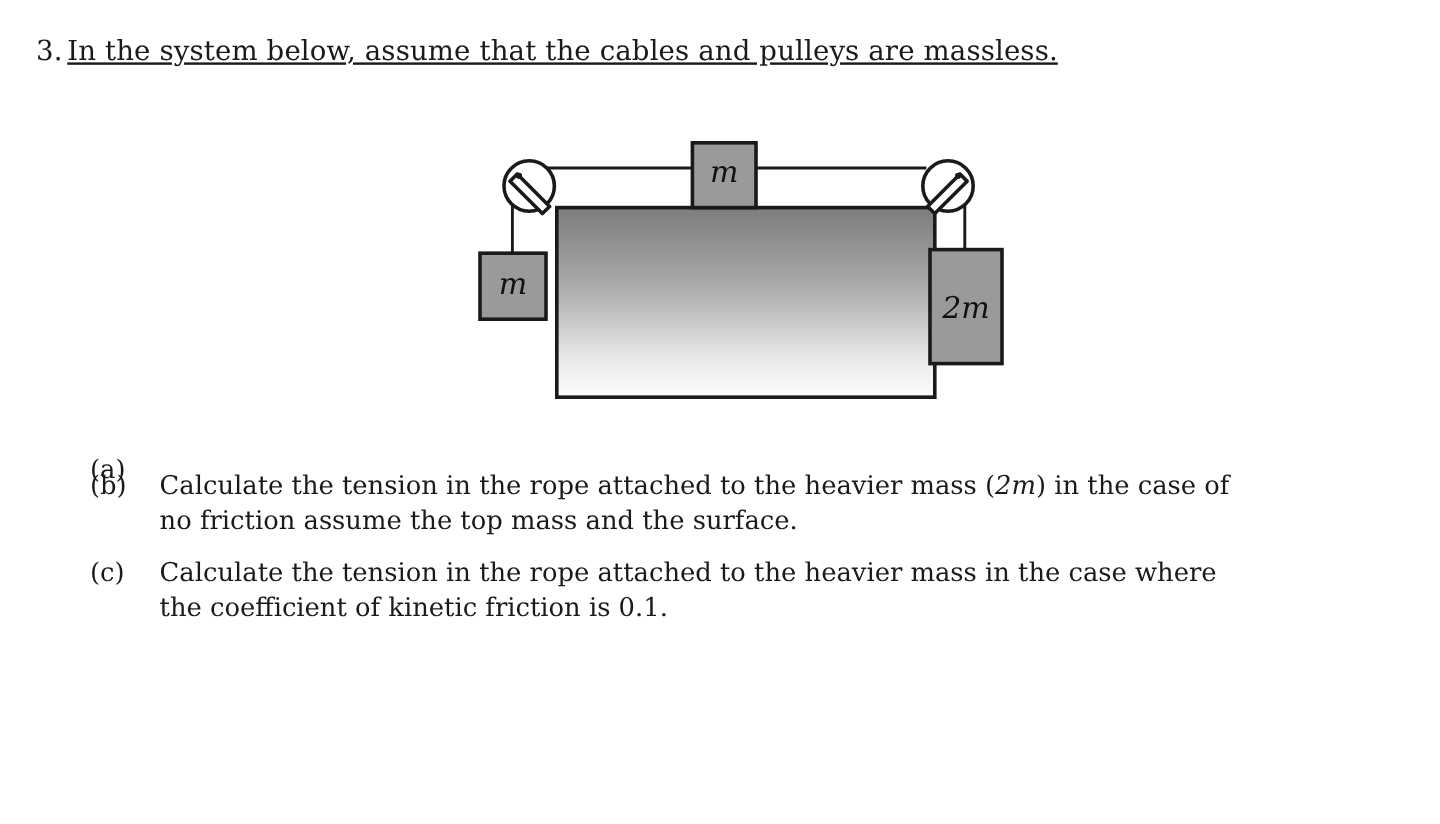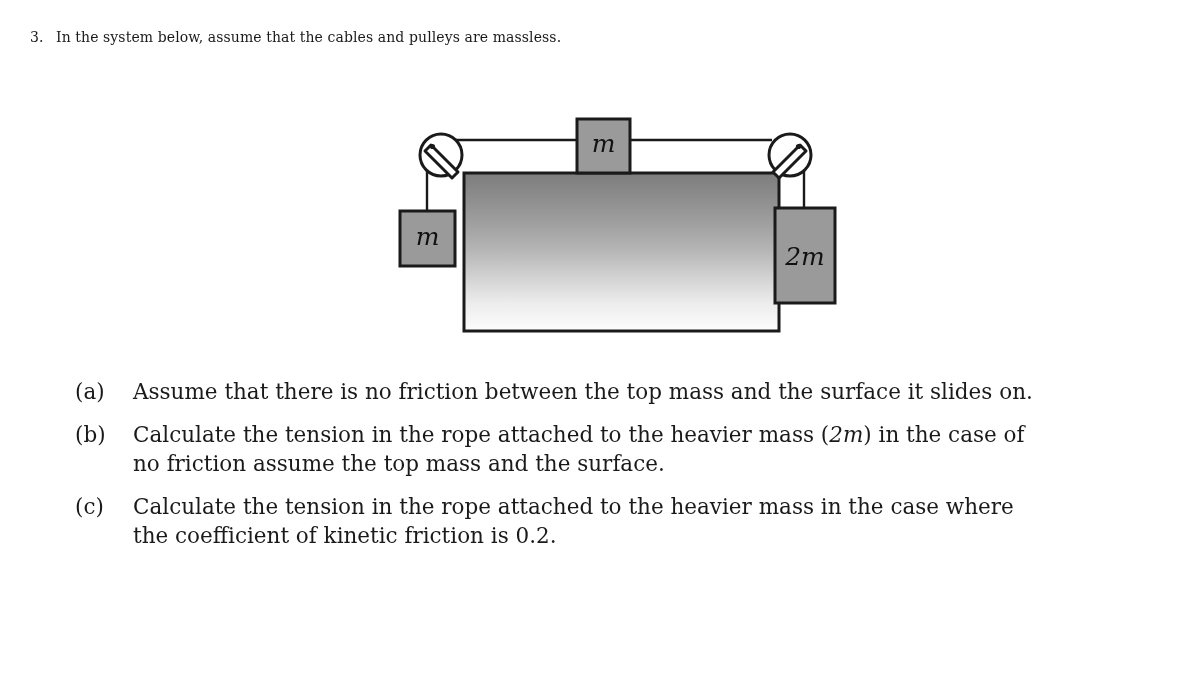--- a/index.html
+++ b/index.html
@@ -16,24 +16,25 @@
     color: #1a1a1a;
     overflow: hidden;
   }
 
   
   .problem-heading {
     position: absolute;
     left: 30px;
     top: 28px;
     width: 1140px;
-    font-size: 14px;
+    font-size: 23px;
     line-height: 1.35;
     letter-spacing: 0.1px;
     white-space: nowrap;
+    text-decoration: underline;
   }
   .problem-heading .num {
     display: inline-block;
     width: 26px;
   }
 
   
   .figure {
     position: absolute;
     left: 0;
@@ -145,33 +146,32 @@
       <text x="805" y="165" text-anchor="middle" font-family="DejaVu Serif, Liberation Serif, serif" font-size="25" font-style="italic" fill="#111111">2m</text>
     </g>
   </svg>
 </div>
 
 <div class="parts">
 
   <div class="part">
     <span class="tag">(a)</span>
     <span class="body">
-      <span class="line">Assume that there is no friction between the top mass and the surface it slides on.</span>
     </span>
   </div>
 
   <div class="part">
     <span class="tag">(b)</span>
     <span class="body">
       <span class="line">Calculate the tension in the rope attached to the heavier mass (<span class="math">2m</span>) in the case of</span>
       <span class="line">no friction assume the top mass and the surface.</span>
     </span>
   </div>
 
   <div class="part">
     <span class="tag">(c)</span>
     <span class="body">
       <span class="line">Calculate the tension in the rope attached to the heavier mass in the case where</span>
-      <span class="line">the coefficient of kinetic friction is 0.2.</span>
+      <span class="line">the coefficient of kinetic friction is 0.1.</span>
     </span>
   </div>
 
 </div>
 
 </body></html>

